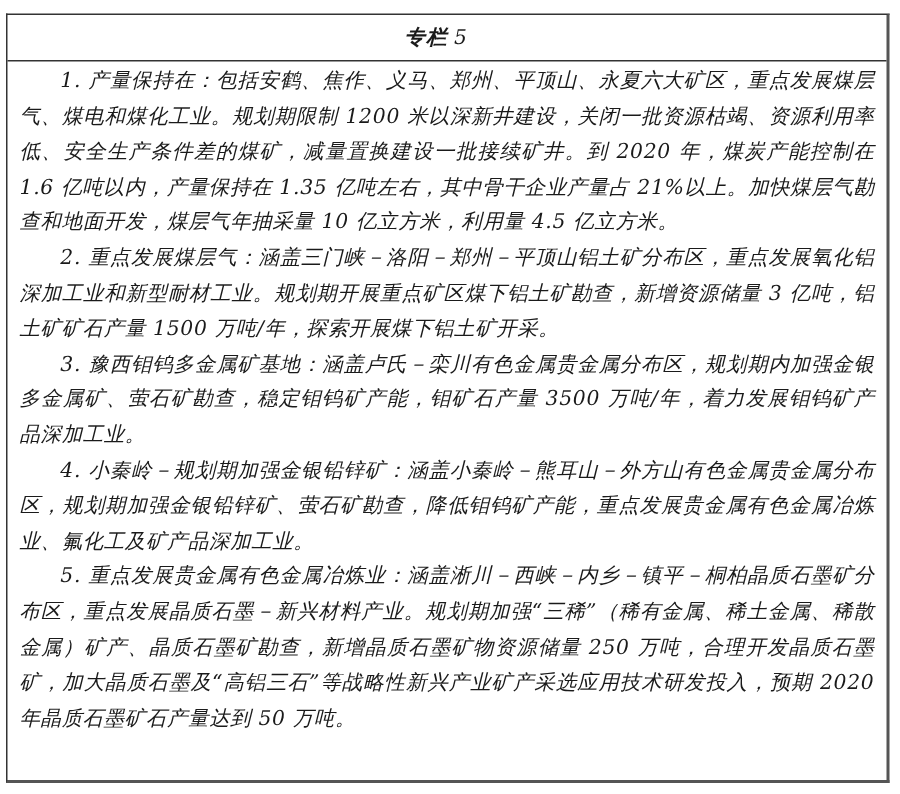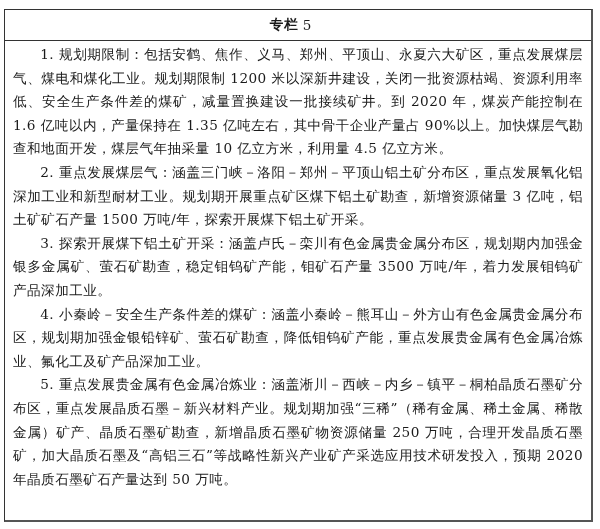--- a/index.html
+++ b/index.html
@@ -18,20 +18,21 @@
     .box {
       position: absolute;
       left: 4px;
       top: 9px;
       width: 589px;
       height: 513px;
       border: 1.5px solid #333333;
       border-right: 2.5px solid #555555;
       border-bottom: 2.5px solid #555555;
       box-sizing: border-box;
+      font-style: italic;
     }
     .box-header {
       height: 31px;
       border-bottom: 1.2px solid #333333;
       display: flex;
       align-items: center;
       justify-content: center;
       font-family: "DejaVu Sans", "Liberation Sans", sans-serif;
       font-size: 13.5px;
       font-weight: bold;
@@ -58,19 +59,19 @@
   </style>
 </head>
 <body>
 
 <div class="box">
   <div class="box-header">
     <span>专栏</span>
       <span class="num">5</span>
   </div>
   <div class="box-body">
-    <p class="para"><span>1.</span> <span>规划期限制：</span><span>包括安鹤、焦作、义马、郑州、平顶山、永夏六大矿区，重点发展煤层气、煤电和煤化工业。规划期限制 1200 米以深新井建设，关闭一批资源枯竭、资源利用率低、安全生产条件差的煤矿，减量置换建设一批接续矿井。到 2020 年，煤炭产能控制在 1.6 亿吨以内，产量保持在 1.35 亿吨左右，其中骨干企业产量占 90%以上。加快煤层气勘查和地面开发，煤层气年抽采量 10 亿立方米，利用量 4.5 亿立方米。</span></p>
+    <p class="para"><span>1.</span> <span>产量保持在：</span><span>包括安鹤、焦作、义马、郑州、平顶山、永夏六大矿区，重点发展煤层气、煤电和煤化工业。规划期限制 1200 米以深新井建设，关闭一批资源枯竭、资源利用率低、安全生产条件差的煤矿，减量置换建设一批接续矿井。到 2020 年，煤炭产能控制在 1.6 亿吨以内，产量保持在 1.35 亿吨左右，其中骨干企业产量占 21%以上。加快煤层气勘查和地面开发，煤层气年抽采量 10 亿立方米，利用量 4.5 亿立方米。</span></p>
     <p class="para"><span>2.</span> <span>重点发展煤层气：</span><span>涵盖三门峡－洛阳－郑州－平顶山铝土矿分布区，重点发展氧化铝深加工业和新型耐材工业。规划期开展重点矿区煤下铝土矿勘查，新增资源储量 3 亿吨，铝土矿矿石产量 1500 万吨/年，探索开展煤下铝土矿开采。</span></p>
-    <p class="para"><span>3.</span> <span>探索开展煤下铝土矿开采：</span><span>涵盖卢氏－栾川有色金属贵金属分布区，规划期内加强金银多金属矿、萤石矿勘查，稳定钼钨矿产能，钼矿石产量 3500 万吨/年，着力发展钼钨矿产品深加工业。</span></p>
-    <p class="para"><span>4.</span> <span>小秦岭－安全生产条件差的煤矿：</span><span>涵盖小秦岭－熊耳山－外方山有色金属贵金属分布区，规划期加强金银铅锌矿、萤石矿勘查，降低钼钨矿产能，重点发展贵金属有色金属冶炼业、氟化工及矿产品深加工业。</span></p>
+    <p class="para"><span>3.</span> <span>豫西钼钨多金属矿基地：</span><span>涵盖卢氏－栾川有色金属贵金属分布区，规划期内加强金银多金属矿、萤石矿勘查，稳定钼钨矿产能，钼矿石产量 3500 万吨/年，着力发展钼钨矿产品深加工业。</span></p>
+    <p class="para"><span>4.</span> <span>小秦岭－规划期加强金银铅锌矿：</span><span>涵盖小秦岭－熊耳山－外方山有色金属贵金属分布区，规划期加强金银铅锌矿、萤石矿勘查，降低钼钨矿产能，重点发展贵金属有色金属冶炼业、氟化工及矿产品深加工业。</span></p>
     <p class="para"><span>5.</span> <span>重点发展贵金属有色金属冶炼业：</span><span>涵盖淅川－西峡－内乡－镇平－桐柏晶质石墨矿分布区，重点发展晶质石墨－新兴材料产业。规划期加强“三稀”（稀有金属、稀土金属、稀散金属）矿产、晶质石墨矿勘查，新增晶质石墨矿物资源储量 250 万吨，合理开发晶质石墨矿，加大晶质石墨及“高铝三石”等战略性新兴产业矿产采选应用技术研发投入，预期 2020 年晶质石墨矿石产量达到 50 万吨。</span></p>
   </div>
 </div>
 
 </body></html>

